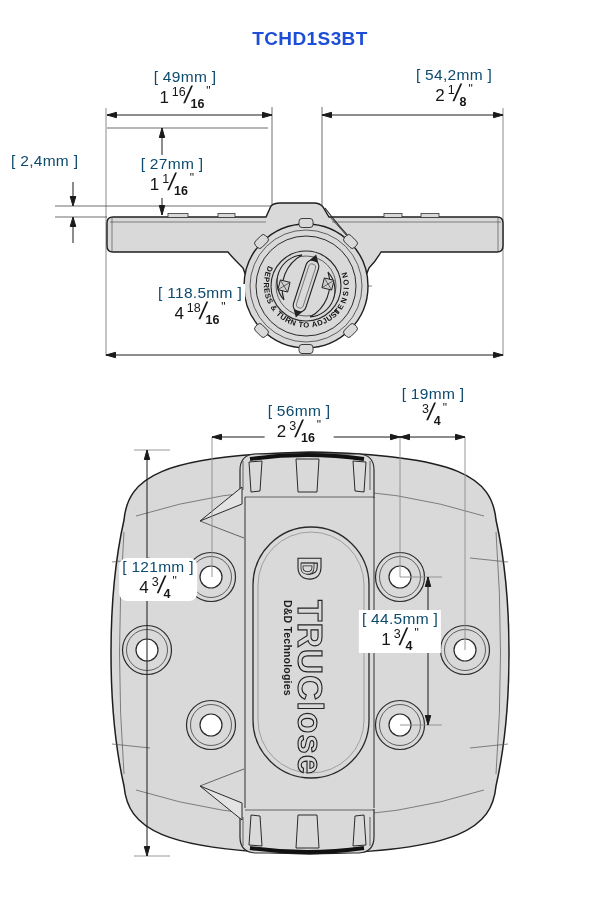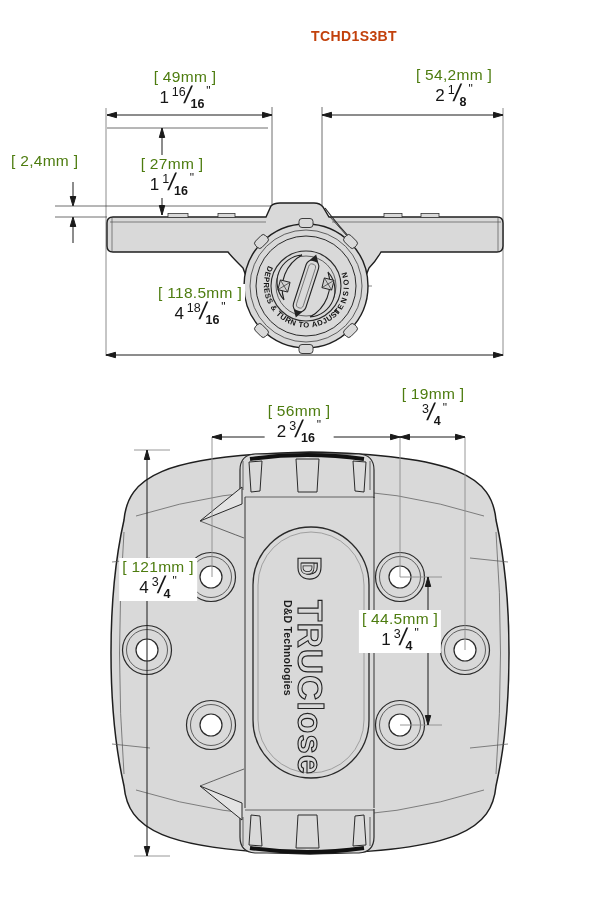--- a/index.html
+++ b/index.html
@@ -1,29 +1,29 @@
 <!DOCTYPE html>
 <html><head>
 <meta charset="utf-8">
 <style>
   html,body{margin:0;padding:0;background:#fff;}
   #stage{position:relative;width:600px;height:900px;background:#ffffff;overflow:hidden;
          font-family:"Liberation Sans","DejaVu Sans",sans-serif;color:#111;}
   #lineart{position:absolute;left:0;top:0;}
   .lbl{position:absolute;text-align:center;background:#fff;padding:0 3px;line-height:1.15;}
   .lbl.left{text-align:center;}
-  .mmrow{font-size:15.5px;letter-spacing:.3px;white-space:pre;color:#4d7c0f;}
+  .mmrow{font-size:15.5px;letter-spacing:.3px;white-space:pre;color:#0c4a6e;}
   .fracrow{display:flex;justify-content:center;align-items:baseline;height:25px;color:#161616;}
   .whole{font-size:17px;margin-right:3px;}
   .num{font-size:12.5px;transform:translateY(-7px);}
   .fsl{font-size:24px;line-height:18px;display:inline-block;transform:skewX(-10deg);margin:0 -1px;font-weight:300;}
   .den{font-size:12.5px;transform:translateY(5px);font-weight:bold;}
   .inch{font-size:12px;transform:translateY(-8px);margin-left:2px;}
   #title{position:absolute;left:310px;top:28px;transform:translateX(-50%);
-         font-size:14px;font-weight:600;letter-spacing:.4px;color:#c2410c;margin-left:44px;}
+         font-size:19px;font-weight:600;letter-spacing:.4px;color:#1d4ed8;}
   .cx{transform:translateX(-50%);}
 </style>
 </head>
 <body>
 
 <div id="stage">
 
 <svg id="lineart" width="600" height="900" viewBox="0 0 600 900" xmlns="http://www.w3.org/2000/svg">
   <defs>
     <path id="arcA" d="M 268.8,264.5 A 43 43 0 0 0 343.2,307.5" fill="none"></path>
@@ -330,21 +330,21 @@
   <div class="mmrow">[ 19mm ]</div>
   <div class="fracrow">
     <span class="whole"></span>
         <span class="num">3</span>
         <span class="fsl">/</span>
         <span class="den">4</span>
         <span class="inch">"</span>
   </div>
 </div>
 
-<div class="lbl cx" style="left:158px;top:558px;">
+<div class="lbl cx" style="left:158px;top:558px;border-radius:8px;">
   <div class="mmrow">[ 121mm ]</div>
   <div class="fracrow">
     <span class="whole">4</span>
         <span class="num">3</span>
         <span class="fsl">/</span>
         <span class="den">4</span>
         <span class="inch">"</span>
   </div>
 </div>
 

